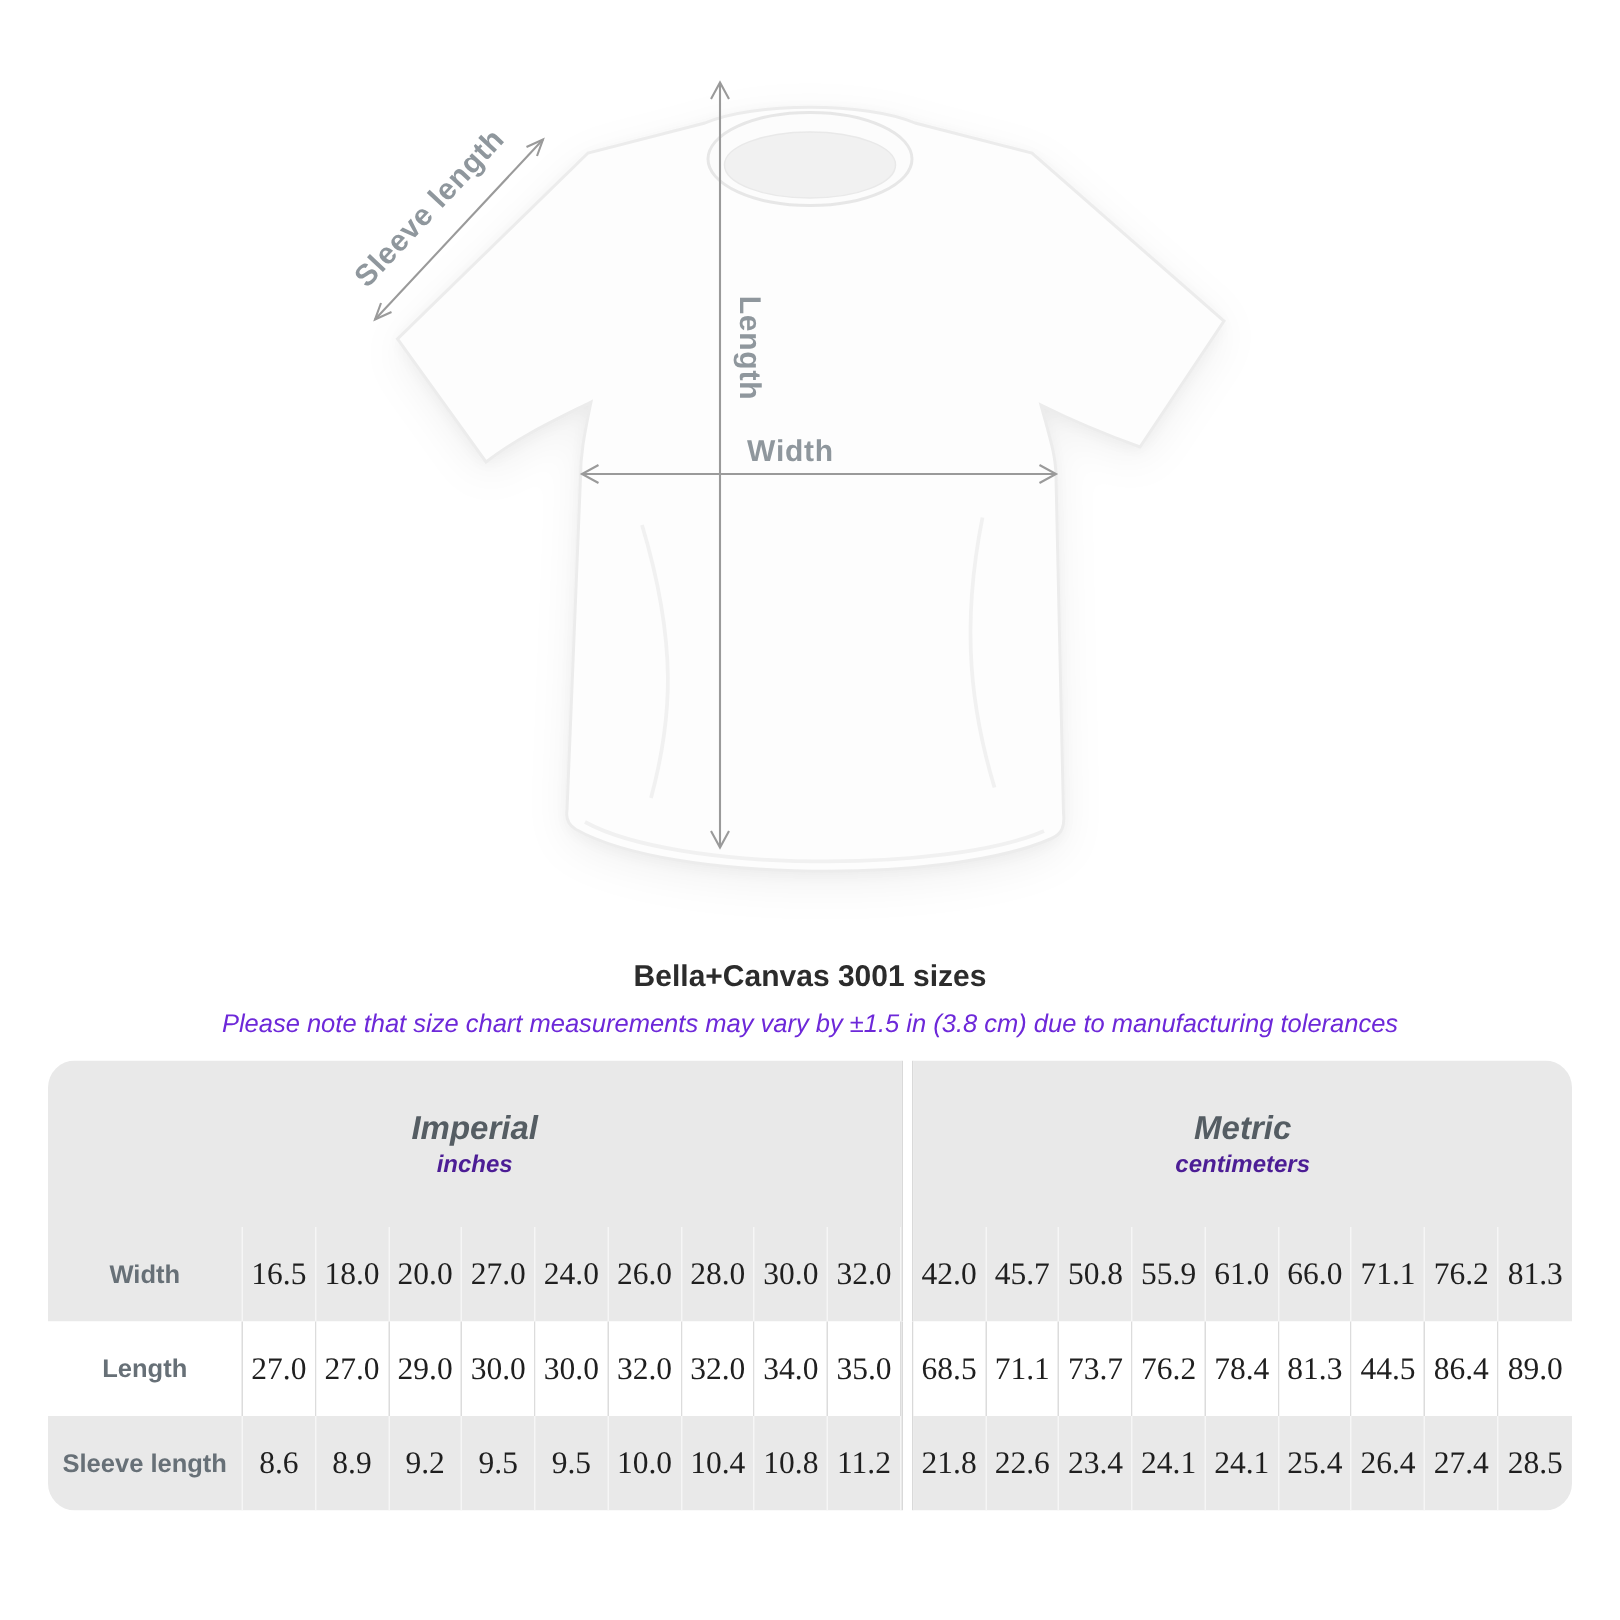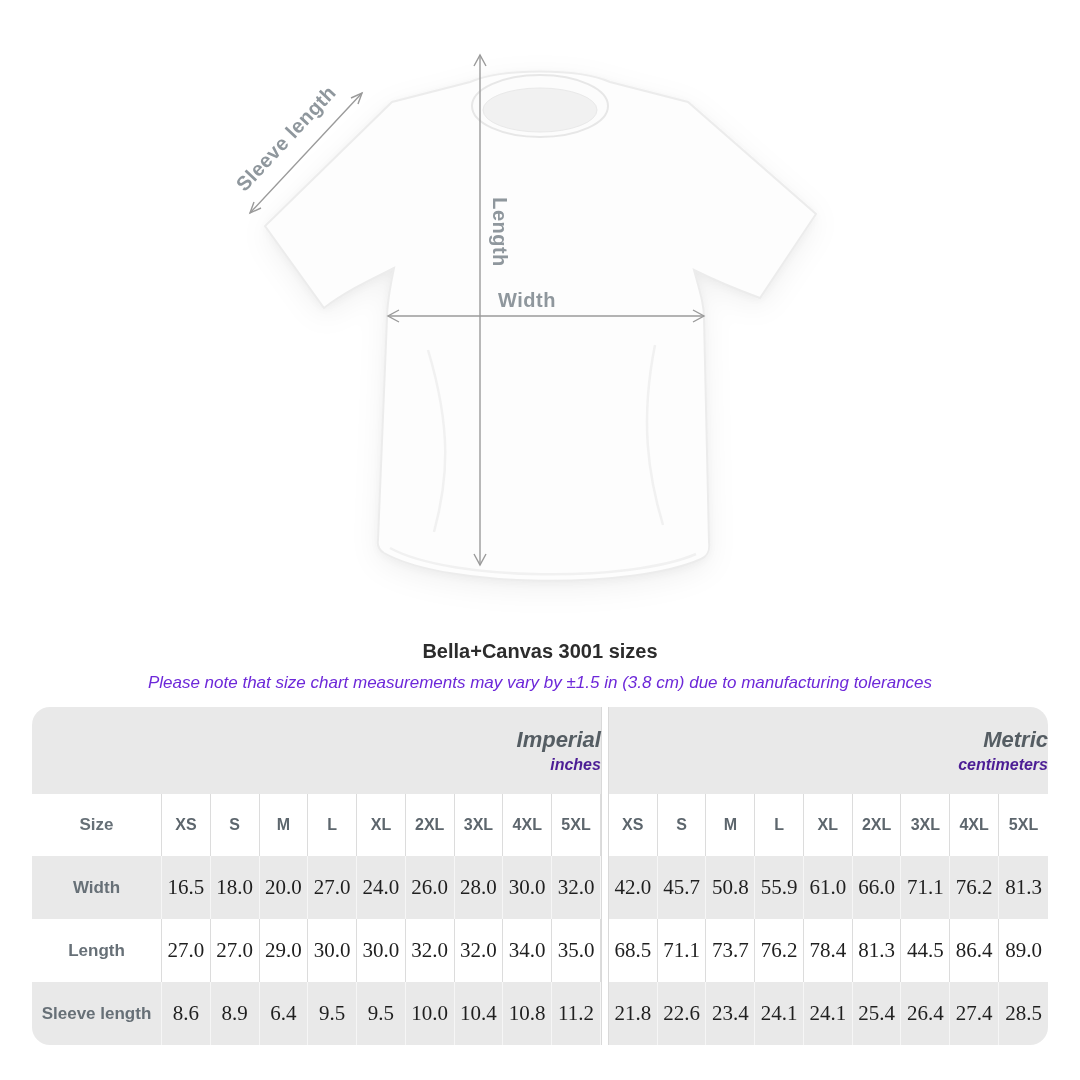--- a/index.html
+++ b/index.html
@@ -19,21 +19,21 @@
   .measure-label{fill:#8f979d;font-size:20px;font-weight:bold;letter-spacing:.5px;}
   
   .title{margin:12px 0 0;text-align:center;font-size:20px;line-height:34px;font-weight:bold;color:#2c2c2c;}
   .subtitle{margin:4px 0 0;text-align:center;font-size:17px;line-height:22px;font-style:italic;color:#6d28d9;}
   
   .table-wrap{margin:13px 32px 0;border-radius:18px;overflow:hidden;}
   table.size-table{width:100%;border-collapse:separate;border-spacing:0;table-layout:fixed;}
   col.c-label{width:130px;}
   col.c-div{width:8px;}
   th,td{text-align:center;vertical-align:middle;padding:0;font-family:"Liberation Sans",sans-serif;}
-  .unit-row th{background:#e9e9e9;height:87px;text-align:right;}
+  .unit-row th{background:#e9e9e9;height:111px;}
   .unit-name{font-size:22px;font-weight:bold;font-style:italic;color:#555d63;}
   .unit-sub{font-size:16px;font-style:italic;color:#4c1d95;margin-top:3px;}
   .size-row th{height:62px;background:#ffffff;}
   .size-cell{font-size:16px;font-weight:bold;color:#5d666d;}
   .label-cell{font-size:17px;font-weight:bold;color:#677077;}
   .val-cell{font-size:21px;color:#1f1f1f;font-family:Liberation Serif, serif;}
   tr.data-row>*{height:63px;}
   tr.gray-row>*{background:#e9e9e9;}
   tr.white-row>*{background:#ffffff;}
   tr.white-row>*:not(:last-child){border-right:1px solid #dcdcdc;}
@@ -125,42 +125,20 @@
         <th class="unit-cell" colspan="10">
           <div class="unit-name">Imperial</div>
           <div class="unit-sub">inches</div>
         </th>
         <th class="divider"></th>
         <th class="unit-cell" colspan="9">
           <div class="unit-name">Metric</div>
           <div class="unit-sub">centimeters</div>
         </th>
       </tr>
-      <tr class="size-row white-row">
-          <th class="label-cell">Size</th>
-          <th class="size-cell">XS</th>
-          <th class="size-cell">S</th>
-          <th class="size-cell">M</th>
-          <th class="size-cell">L</th>
-          <th class="size-cell">XL</th>
-          <th class="size-cell">2XL</th>
-          <th class="size-cell">3XL</th>
-          <th class="size-cell">4XL</th>
-          <th class="size-cell">5XL</th>
-          <th class="divider"></th>
-          <th class="size-cell">XS</th>
-          <th class="size-cell">S</th>
-          <th class="size-cell">M</th>
-          <th class="size-cell">L</th>
-          <th class="size-cell">XL</th>
-          <th class="size-cell">2XL</th>
-          <th class="size-cell">3XL</th>
-          <th class="size-cell">4XL</th>
-          <th class="size-cell">5XL</th>
-        </tr>
     </thead>
     <tbody>
         <tr class="data-row gray-row">
           <th class="label-cell">Width</th>
           <td class="val-cell">16.5</td>
           <td class="val-cell">18.0</td>
           <td class="val-cell">20.0</td>
           <td class="val-cell">27.0</td>
           <td class="val-cell">24.0</td>
           <td class="val-cell">26.0</td>
@@ -197,21 +175,21 @@
           <td class="val-cell">78.4</td>
           <td class="val-cell">81.3</td>
           <td class="val-cell">44.5</td>
           <td class="val-cell">86.4</td>
           <td class="val-cell">89.0</td>
         </tr>
         <tr class="data-row gray-row">
           <th class="label-cell">Sleeve length</th>
           <td class="val-cell">8.6</td>
           <td class="val-cell">8.9</td>
-          <td class="val-cell">6.4</td>
+          <td class="val-cell">9.2</td>
           <td class="val-cell">9.5</td>
           <td class="val-cell">9.5</td>
           <td class="val-cell">10.0</td>
           <td class="val-cell">10.4</td>
           <td class="val-cell">10.8</td>
           <td class="val-cell">11.2</td>
           <th class="divider"></th>
           <td class="val-cell">21.8</td>
           <td class="val-cell">22.6</td>
           <td class="val-cell">23.4</td>

